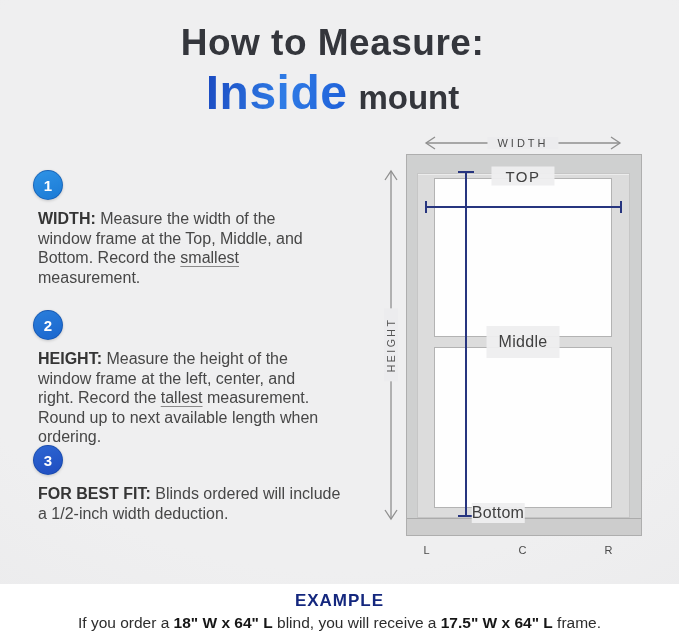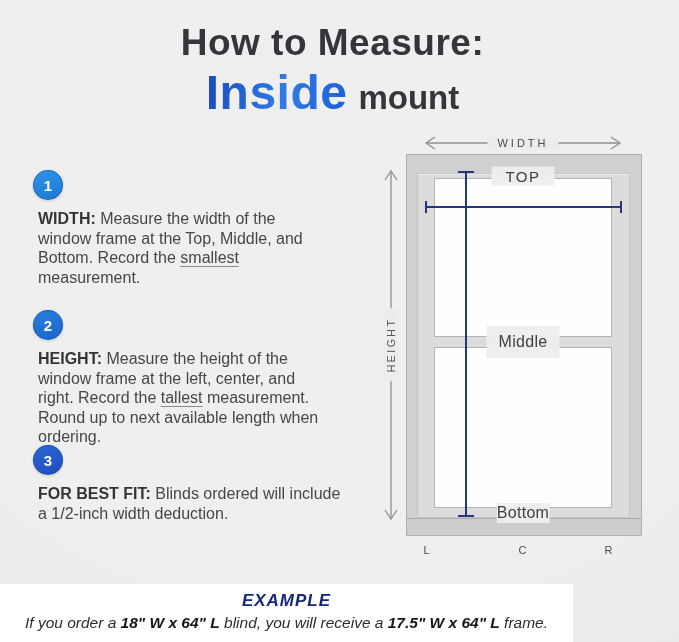--- a/index.html
+++ b/index.html
@@ -69,21 +69,21 @@
   .tick-left   { left: 425px; top: 201px; width: 2px;  height: 12px; }
   .tick-right  { left: 620px; top: 201px; width: 2px;  height: 12px; }
 
   .diagram-label {
     position: absolute; transform: translate(-50%, -50%);
     color: #404040; background: rgba(238,238,239,.95);
     white-space: nowrap;
   }
   .label-top    { left: 523px; top: 176px; font-size: 15px; letter-spacing: 1.5px; padding: 1px 14px; }
   .label-middle { left: 523px; top: 342px; font-size: 16px; letter-spacing: .3px; padding: 7px 12px; }
-  .label-bottom { left: 523px; top: 513px; font-size: 16px; letter-spacing: .3px; padding: 1px 0; }
+  .label-bottom { left: 498px; top: 513px; font-size: 16px; letter-spacing: .3px; padding: 1px 0; }
 
   .mark { position: absolute; transform: translate(-50%, -50%); font-size: 11px; color: #4a4a4a; letter-spacing: 1px; }
   .mark-l { left: 427px; top: 550px; } .mark-c { left: 523px; top: 550px; } .mark-r { left: 609px; top: 550px; }
 
   .arrow-svg { position: absolute; }
   .width-arrow  { left: 423px; top: 135px; }
   .height-arrow { left: 383px; top: 168px; }
   .arrow-svg line, .arrow-svg polyline { stroke: #8f8f8f; stroke-width: 1.3; fill: none; }
 
   .width-label {
@@ -91,21 +91,21 @@
     font-size: 11px; letter-spacing: 3px; color: #4a4a4a;
     background: #ececee; padding: 0 10px;
   }
   .height-label {
     position: absolute; left: 391px; top: 345px; transform: translate(-50%, -50%) rotate(-90deg);
     font-size: 10.5px; letter-spacing: 2.5px; color: #565656;
     background: #ececee; padding: 1px 9px;
   }
 
   
-  .example { position: absolute; left: 0; top: 584px; width: 573px; height: 58px; background: #ffffff; text-align: center; font-style: italic; }
+  .example { position: absolute; left: 0; top: 584px; width: 679px; height: 58px; background: #ffffff; text-align: center; }
   .example-heading { margin-top: 7px; font-size: 17px; font-weight: 700; color: #14277e; letter-spacing: 1px; }
   .example-text { margin-top: 3px; font-size: 15.5px; color: #2d2d2d; }
   .example-text b { font-weight: 700; color: #161616; }
 </style>
 </head>
 <body>
 
 <div class="page">
 
   <div class="title">

